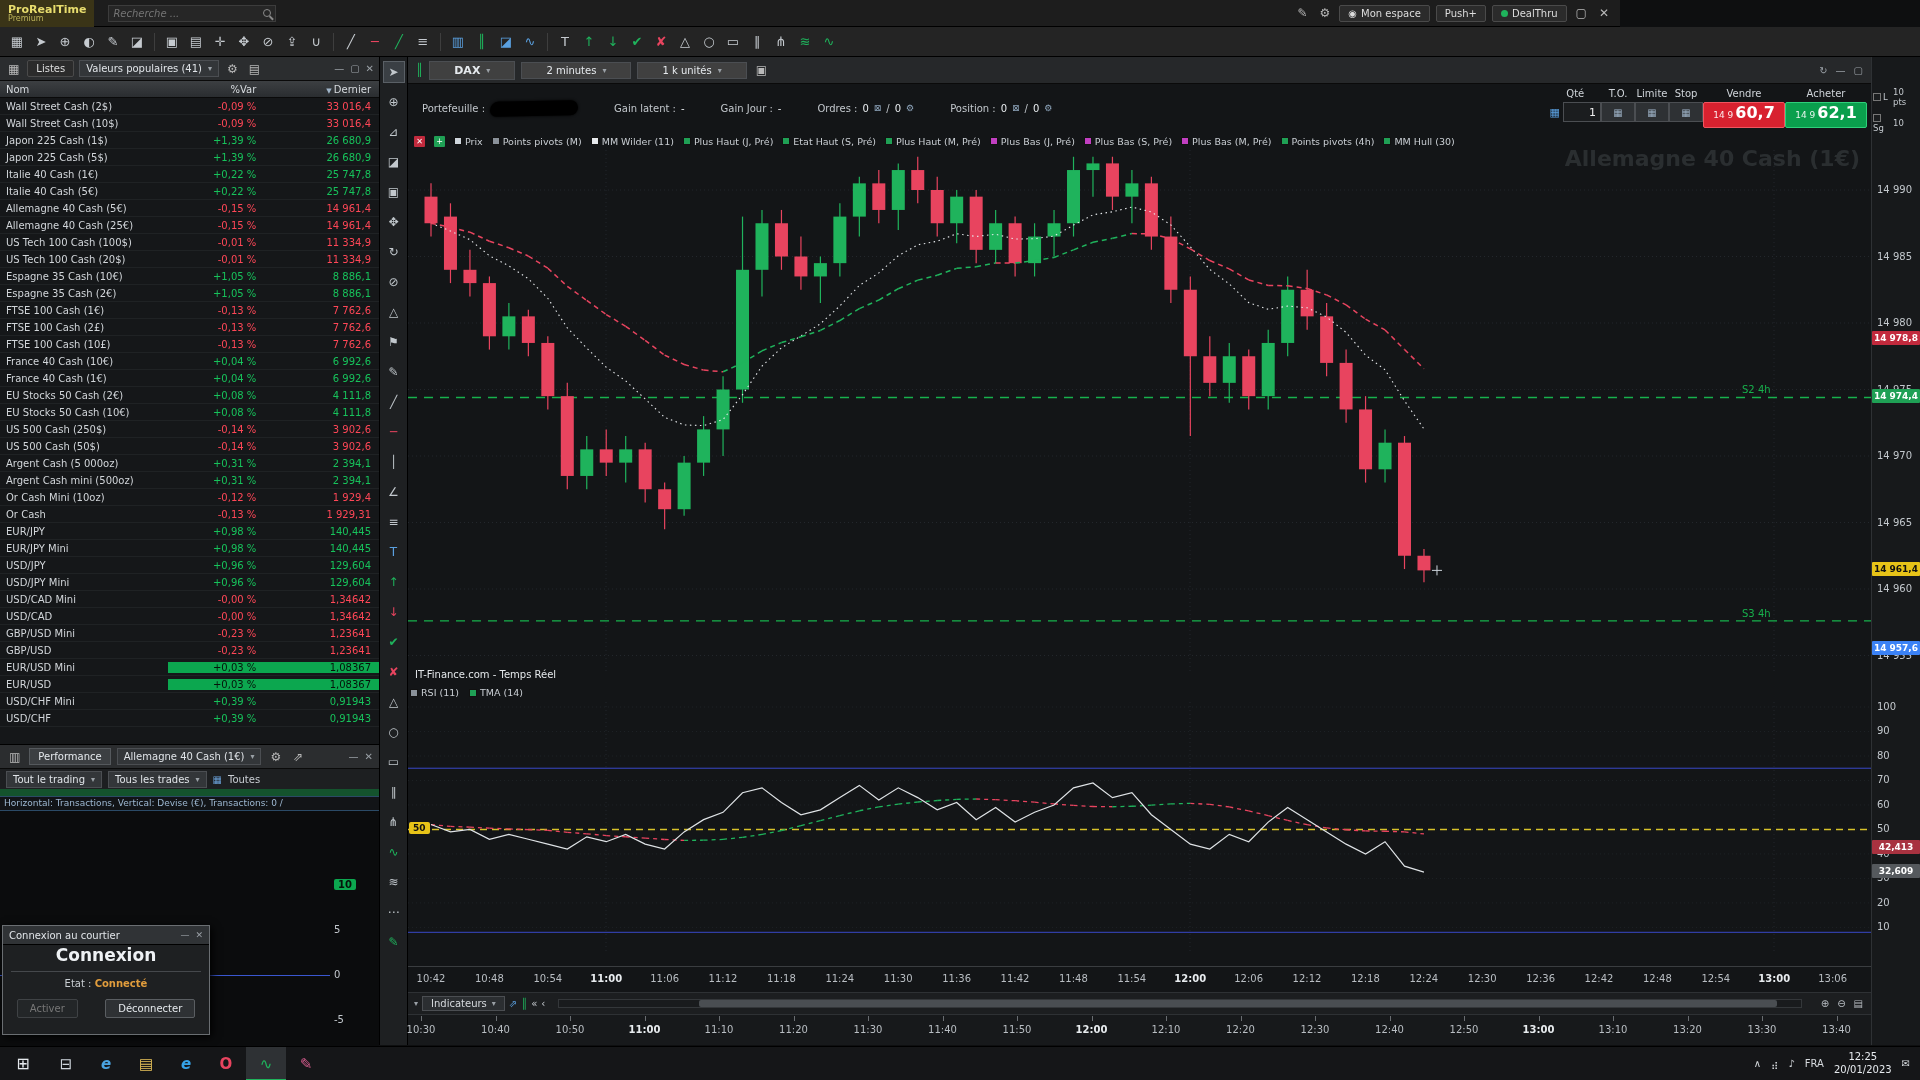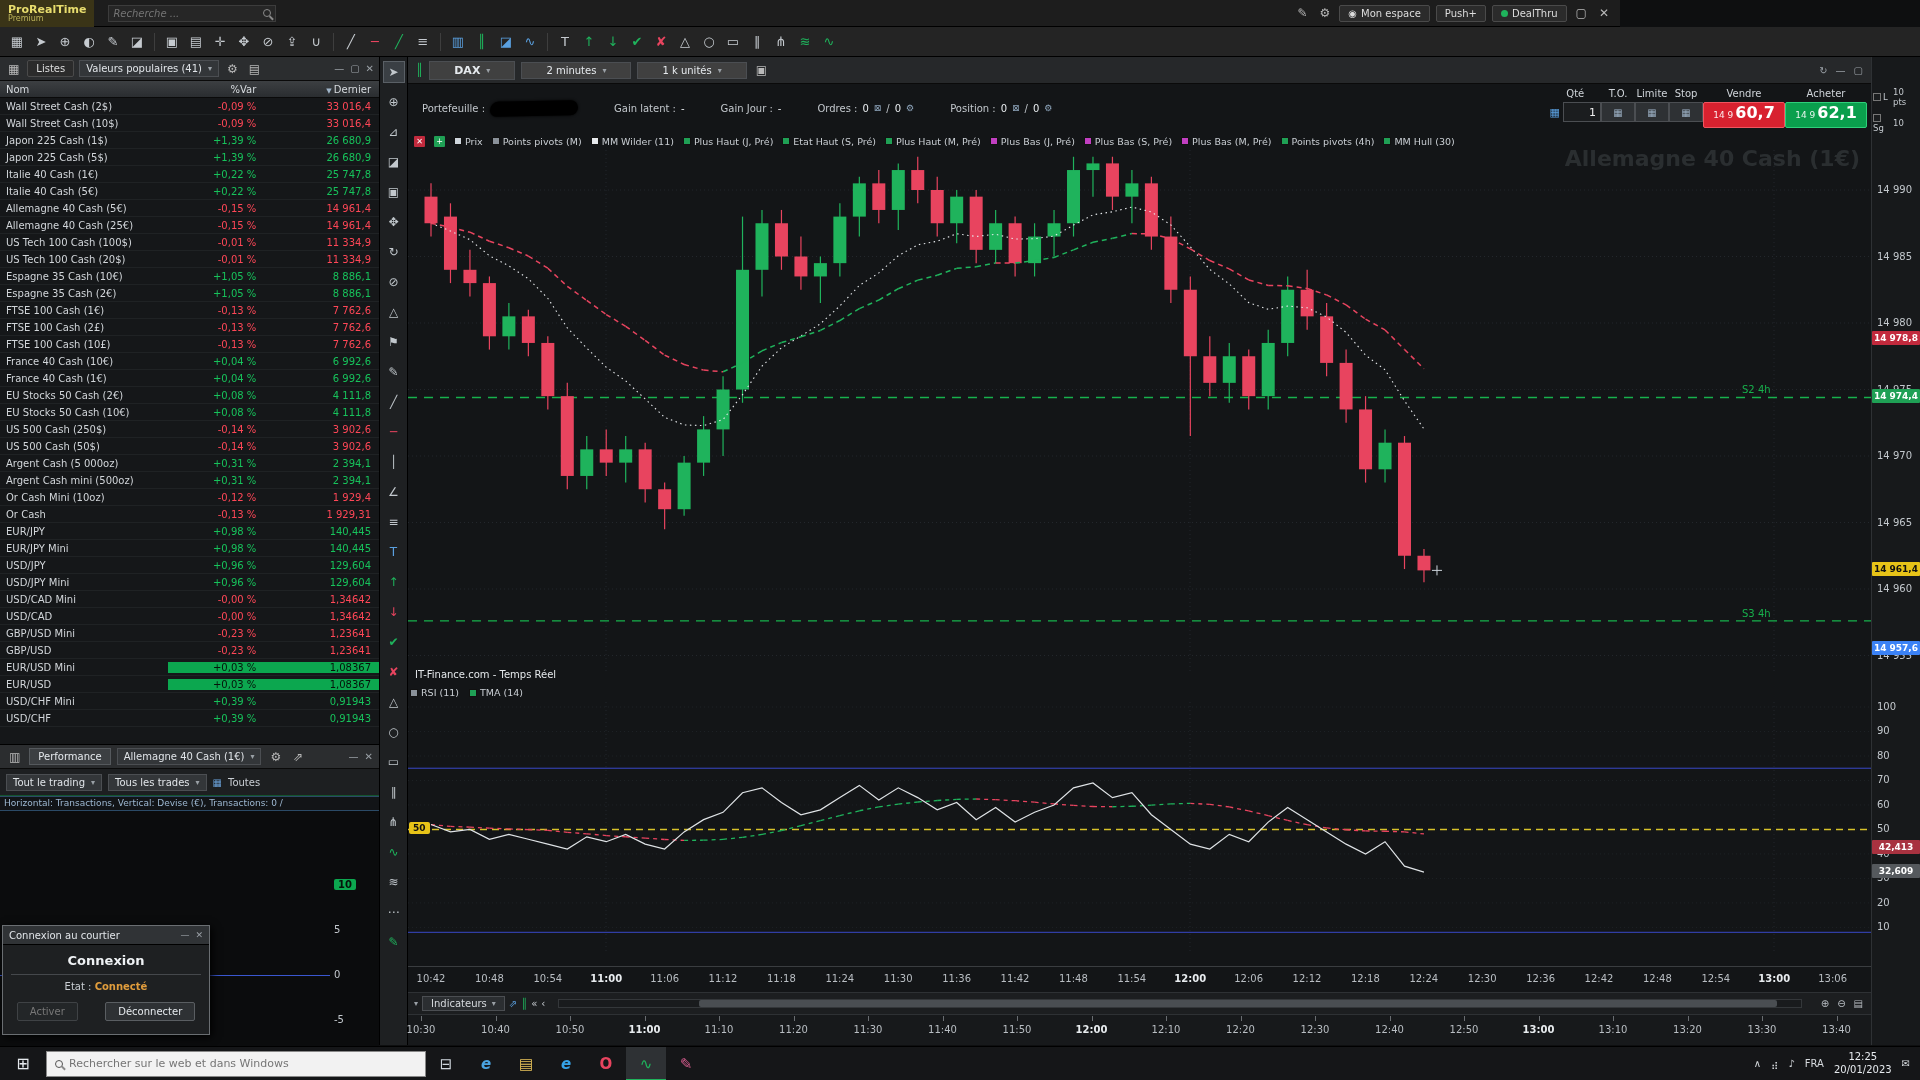--- a/index.html
+++ b/index.html
@@ -94,32 +94,32 @@
 .ovlbl.bold{font-weight:bold;color:#e8ecef}
 .ovtick{position:absolute;top:1px;width:1px;height:5px;background:#6a6e72}
 
 #praxis{position:absolute;left:1871px;top:57px;width:49px;height:988px;background:#17191b;border-left:1px solid #2e3134;z-index:1}
 .axlbl{position:absolute;left:0;width:49px;text-align:left;padding-left:5px;font-size:10px;color:#c3c8cd}
 .axtag{position:absolute;left:0;width:48px;text-align:center;font-size:9px;font-weight:bold;padding:2px 0;border-radius:1px;z-index:2}
 
 #perf{position:absolute;left:0;top:744px;width:380px;height:301px;background:#151719;border-right:1px solid #000;border-top:1px solid #000}
 #perfhead{height:24px;background:#2b2d2f;display:flex;align-items:center;gap:6px;padding:0 6px;border-bottom:1px solid #0a0a0a}
 .ptab{background:#3c3f42;border:1px solid #55595d;padding:2px 8px;font-size:10px;color:#e6eaee;display:flex;gap:5px;align-items:center}
-#perffilters{height:27px;display:flex;align-items:center;gap:6px;padding:0 6px;background:#1d1f21;border-bottom:1px solid #14532d}
+#perffilters{height:27px;display:flex;align-items:center;gap:6px;padding:0 6px;background:#1d1f21;border-bottom:7px solid #14532d}
 #perfinfo{height:15px;font-size:9px;color:#9db8d2;background:#121417;border-top:1px solid #2b4a66;border-bottom:1px solid #2b4a66;padding:1px 4px;white-space:nowrap;overflow:hidden}
 #perfplot{position:relative;height:235px;background:#0b0c0d}
 .zline{position:absolute;left:0;width:330px;height:1px;background:#3a57d0}
 .paxl{position:absolute;left:334px;font-size:10px;color:#c3c8cd}
 .paxl.badge-green{background:#0ca74f;color:#06130a;padding:0 4px;border-radius:2px;font-weight:bold}
 .paxl.badge-red{background:#c0392b;color:#fff;padding:0 4px;border-radius:2px;font-weight:bold}
 
 #dlg{position:absolute;left:2px;top:925px;width:208px;height:110px;background:#1e2022;border:1px solid #6a6e72;box-shadow:2px 2px 8px #000;z-index:10}
 #dlgtitle{height:19px;background:#303336;display:flex;align-items:center;padding:0 6px;font-size:10px;color:#e0e4e8;border-bottom:1px solid #000}
 #dlgtitle .winctl{font-size:9px}
-#dlghdr{text-align:center;font-weight:bold;font-size:13px;color:#eef1f4;margin-top:8px}
+#dlghdr{text-align:center;font-weight:bold;font-size:17px;color:#eef1f4;}
 #dlgdiv{height:1px;background:#45484c;margin:6px 8px}
 #dlgstate{text-align:center;font-size:10px;color:#c9ced3}
 #dlgstate .st{color:#e09c3c;font-weight:bold}
 #dlgbtns{display:flex;justify-content:space-around;margin-top:10px}
 .dbtn{border:1px solid #5a5e62;background:#2e3134;color:#e6eaee;font-size:10px;padding:3px 12px;border-radius:2px}
 .dbtn.disabled{color:#777;border-color:#3f4245;background:#232628}
 
 #taskbar{position:absolute;left:0;top:1046px;width:1920px;height:34px;background:#151618;border-top:1px solid #000;display:flex;align-items:center;z-index:20}
 #startbtn{width:46px;height:34px;display:flex;align-items:center;justify-content:center;color:#e6eaee;font-size:16px}
 #tsearch{width:380px;height:26px;background:#f2f2f2;display:flex;align-items:center;gap:6px;padding:0 8px;border:1px solid #888}
@@ -1036,24 +1036,20 @@
       <span class="st">Connecté</span>
     </div>
     <div id="dlgbtns">
       <div class="dbtn disabled">Activer</div>
       <div class="dbtn">Déconnecter</div>
     </div>
   </div>
 
   <div id="taskbar">
     <div id="startbtn">⊞</div>
-    <div id="tsearch">
-      <span class="mag" style="border-color:#555"></span>
-      <input placeholder="Rechercher sur le web et dans Windows" style="">
-    </div>
     <div id="tapps" style="display:flex">
         <div class="tapp">
           <span style="color: rgb(207, 214, 221);">⊟</span>
         </div>
         <div class="tapp">
           <span style="color: rgb(74, 163, 224); font-style: italic; font-weight: bold;">e</span>
         </div>
         <div class="tapp">
           <span style="color: rgb(232, 195, 90);">▤</span>
         </div>

